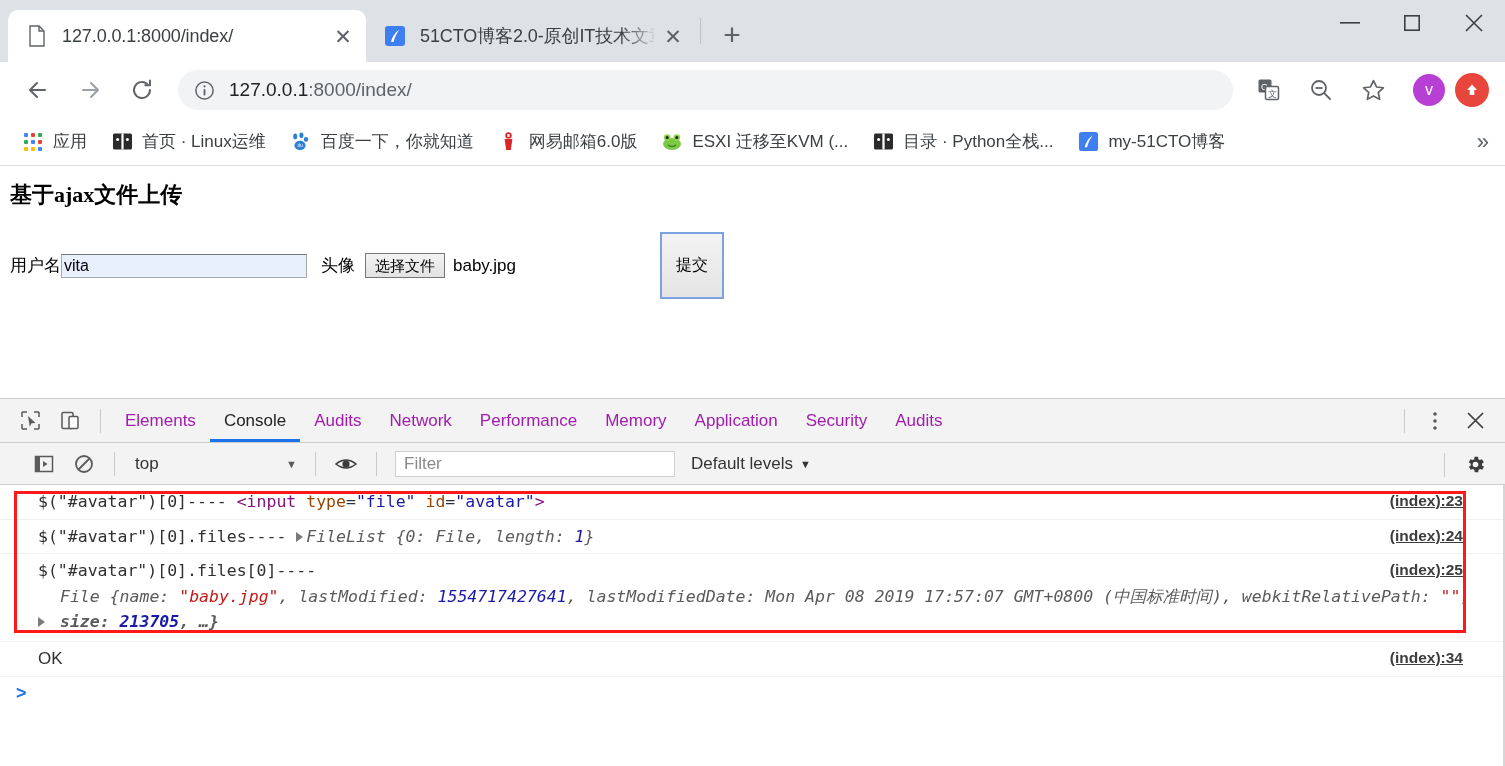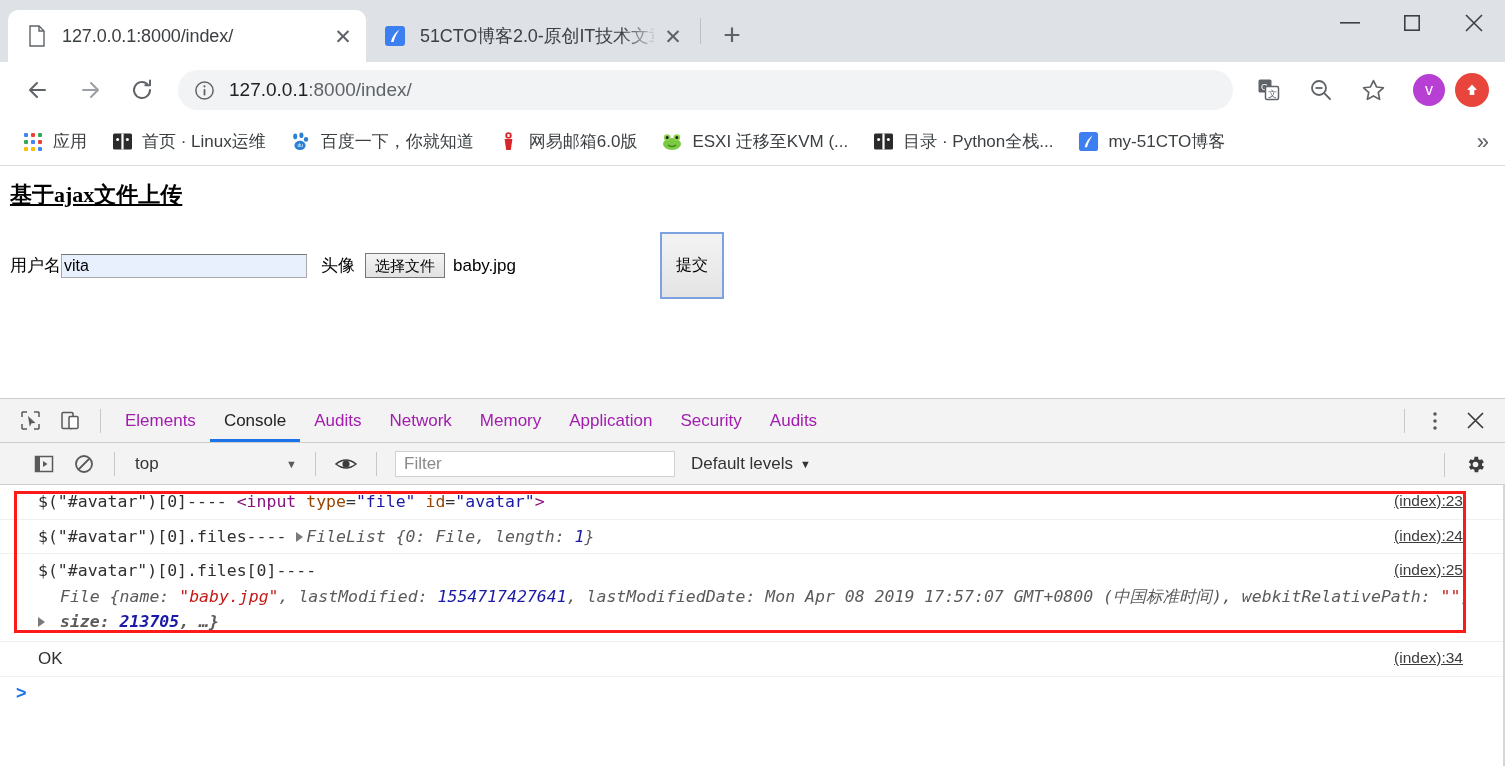--- a/index.html
+++ b/index.html
@@ -189,21 +189,20 @@
     background: #ffffff;
     padding: 14px 0 0 10px;
     overflow: hidden;
   }
   .page h3 {
     margin: 0 0 22px 0;
     font-size: 22px;
     font-weight: bold;
     color: #000;
     font-family: "Liberation Serif", "DejaVu Sans", serif;
-    text-decoration: underline;
   }
   .form-row { display: flex; align-items: center; font-size: 17px; color: #000; }
   .lbl { font-size: 17px; color: #000; }
   .txtinput {
     width: 246px; height: 24px;
     border: 1px solid #a9a9a9;
     border-top-color: #767676;
     background: #e8f0fe;
     font-size: 16px;
     color: #000;
@@ -333,20 +332,21 @@
   }
   .msg-src {
     position: absolute;
     right: 42px;
     top: 4px;
     font-size: 15.5px;
     color: #3c3c3c;
     text-decoration: underline;
     font-family: "Liberation Sans", sans-serif;
     white-space: nowrap;
+    font-weight: bold;
   }
   .tok-tag    { color: #881280; }
   .tok-attr   { color: #994500; }
   .tok-val    { color: #1a1aa6; }
   .tok-punct  { color: #303030; }
   .tok-obj    { color: #5a5a5a; font-style: italic; }
   .tok-num    { color: #1a1aa6; font-style: italic; }
   .tok-str    { color: #c41a16; font-style: italic; }
   .tok-plain  { color: #303030; }
   .tri {
@@ -626,20 +626,21 @@
         <rect x="2" y="2.5" width="11" height="16" rx="1.2" fill="none" stroke="#5a5a5a" stroke-width="1.5"></rect>
         <rect x="9" y="6.5" width="9" height="12" rx="1.2" fill="#fff" stroke="#5a5a5a" stroke-width="1.5"></rect>
       </svg>
     </div>
     <span class="dt-vsep"></span>
 
     <div class="dt-tab">Elements</div>
     <div class="dt-tab active">Console</div>
     <div class="dt-tab">Audits</div>
     <div class="dt-tab">Network</div>
+    <div class="dt-tab">Performance</div>
     <div class="dt-tab">Memory</div>
     <div class="dt-tab">Application</div>
     <div class="dt-tab">Security</div>
     <div class="dt-tab">Audits</div>
 
     <div class="dt-right">
       <span class="dt-vsep"></span>
       <div class="dt-icbtn">
         <svg width="6" height="22" viewBox="0 0 6 22">
           <circle cx="3" cy="4" r="1.8" fill="#5a5a5a"></circle>

